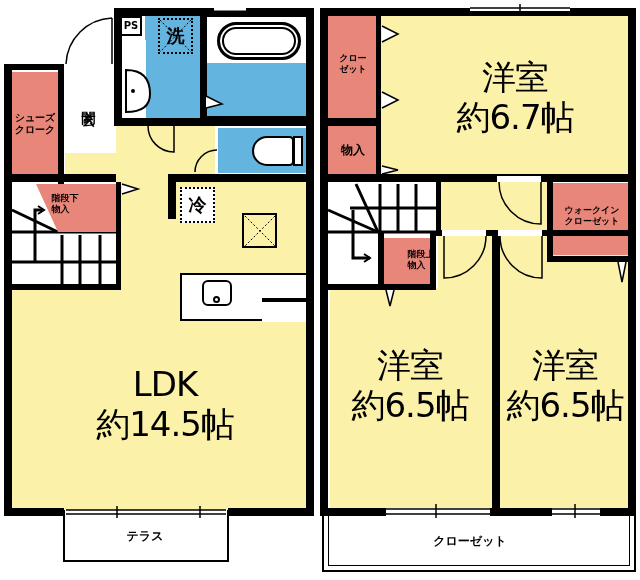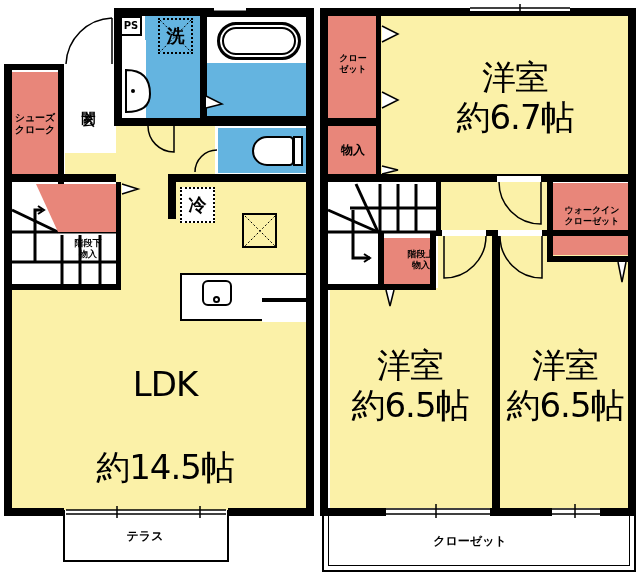--- a/index.html
+++ b/index.html
@@ -3,21 +3,21 @@
 <meta charset="utf-8">
 <style>
   html,body{margin:0;padding:0;background:#fff;}
   body{width:640px;height:580px;position:relative;overflow:hidden;font-family:"DejaVu Sans",sans-serif;}
   .abs{position:absolute;box-sizing:border-box;}
   .wall{position:absolute;background:#000;}
   .yellow{background:#fbf1a8;}
   .blue{background:#64b4e0;}
   .pink{background:#e8867a;}
   .white{background:#fff;}
-  .lbl{position:absolute;display:flex;align-items:center;justify-content:center;text-align:center;color:#000;}
+  .lbl{position:absolute;display:flex;align-items:center;justify-content:center;color:#000;}
   .big{font-size:34px;line-height:38px;font-weight:normal;letter-spacing:-1px;}
   .small{font-size:10px;line-height:12px;font-weight:bold;}
   .tiny{font-size:9px;line-height:11px;font-weight:bold;}
   svg{position:absolute;overflow:visible;}
 </style>
 </head>
 <body>
 
 <div>
 
@@ -42,21 +42,21 @@
   <div class="abs pink" style="left:10px;top:72px;width:50px;height:102px;"></div>
   <div class="lbl small" style="left:8px;top:104px;width:54px;height:40px;white-space:pre-line;">シューズ
 クローク</div>
 
   <div class="abs white" style="left:64px;top:68px;width:52px;height:85px;"></div>
   <div class="lbl small" style="left:78px;top:78px;width:22px;height:44px;font-size:14px;line-height:18px;writing-mode:vertical-rl;">玄関</div>
 
   <svg style="left:0;top:0;" width="640" height="580">
     <polygon points="36,184 116,184 116,232 58,232" fill="#e8867a"></polygon>
   </svg>
-  <div class="lbl tiny" style="left:64px;top:190px;width:48px;height:28px;white-space:pre-line;margin-top:45px;">階段下
+  <div class="lbl tiny" style="left:41px;top:190px;width:48px;height:28px;white-space:pre-line;">階段下
 物入</div>
 
   <div class="abs blue" style="left:145px;top:15px;width:55px;height:105px;"></div>
   <div class="abs white" style="left:122px;top:40px;width:24px;height:78px;"></div>
   <svg style="left:0;top:0;" width="640" height="580">
     <path d="M126,70 Q150,70 150,94 Q150,112 126,112 Z" fill="#fff" stroke="#000" stroke-width="2"></path>
     <circle cx="133" cy="91" r="2" fill="#000"></circle>
   </svg>
   <div class="abs" style="left:120px;top:16px;width:22px;height:20px;background:#fff;border:2px solid #000;"></div>
   <div class="lbl small" style="left:120px;top:16px;width:22px;height:20px;">PS</div>
@@ -86,21 +86,21 @@
     <line x1="275" y1="216" x2="245" y2="246" stroke="#000" stroke-width="1" stroke-dasharray="2,2"></line>
   </svg>
 
   <div class="abs white" style="left:180px;top:273px;width:128px;height:48px;border:2px solid #000;"></div>
   <div class="abs white" style="left:262px;top:300px;width:48px;height:22px;"></div>
   <div class="abs" style="left:262px;top:298px;width:48px;height:4px;background:#000;"></div>
   <div class="abs" style="left:202px;top:280px;width:30px;height:26px;border:2px solid #000;border-radius:6px;"></div>
   <div class="abs" style="left:213px;top:296px;width:7px;height:7px;border:2px solid #000;border-radius:50%;"></div>
 
   <div class="lbl big" style="left:80px;top:365px;width:170px;height:38px;">LDK</div>
-  <div class="lbl big" style="left:60px;top:405px;width:210px;height:38px;margin-top:43px;">約14.5帖</div>
+  <div class="lbl big" style="left:60px;top:405px;width:210px;height:38px;">約14.5帖</div>
 
   <div class="abs" style="left:63px;top:510px;width:166px;height:52px;border:2px solid #000;border-top:none;background:#fff;"></div>
   <div class="lbl small" style="left:110px;top:527px;width:70px;height:18px;font-size:12px;">テラス</div>
 
   <div class="wall" style="left:4px;top:64px;width:8px;height:452px;"></div>
   <div class="wall" style="left:4px;top:64px;width:60px;height:6px;"></div>
   <div class="wall" style="left:58px;top:64px;width:6px;height:120px;"></div>
   <div class="wall" style="left:4px;top:174px;width:112px;height:8px;"></div>
   <div class="wall" style="left:114px;top:8px;width:200px;height:8px;"></div>
   <div class="wall" style="left:114px;top:8px;width:8px;height:118px;"></div>

